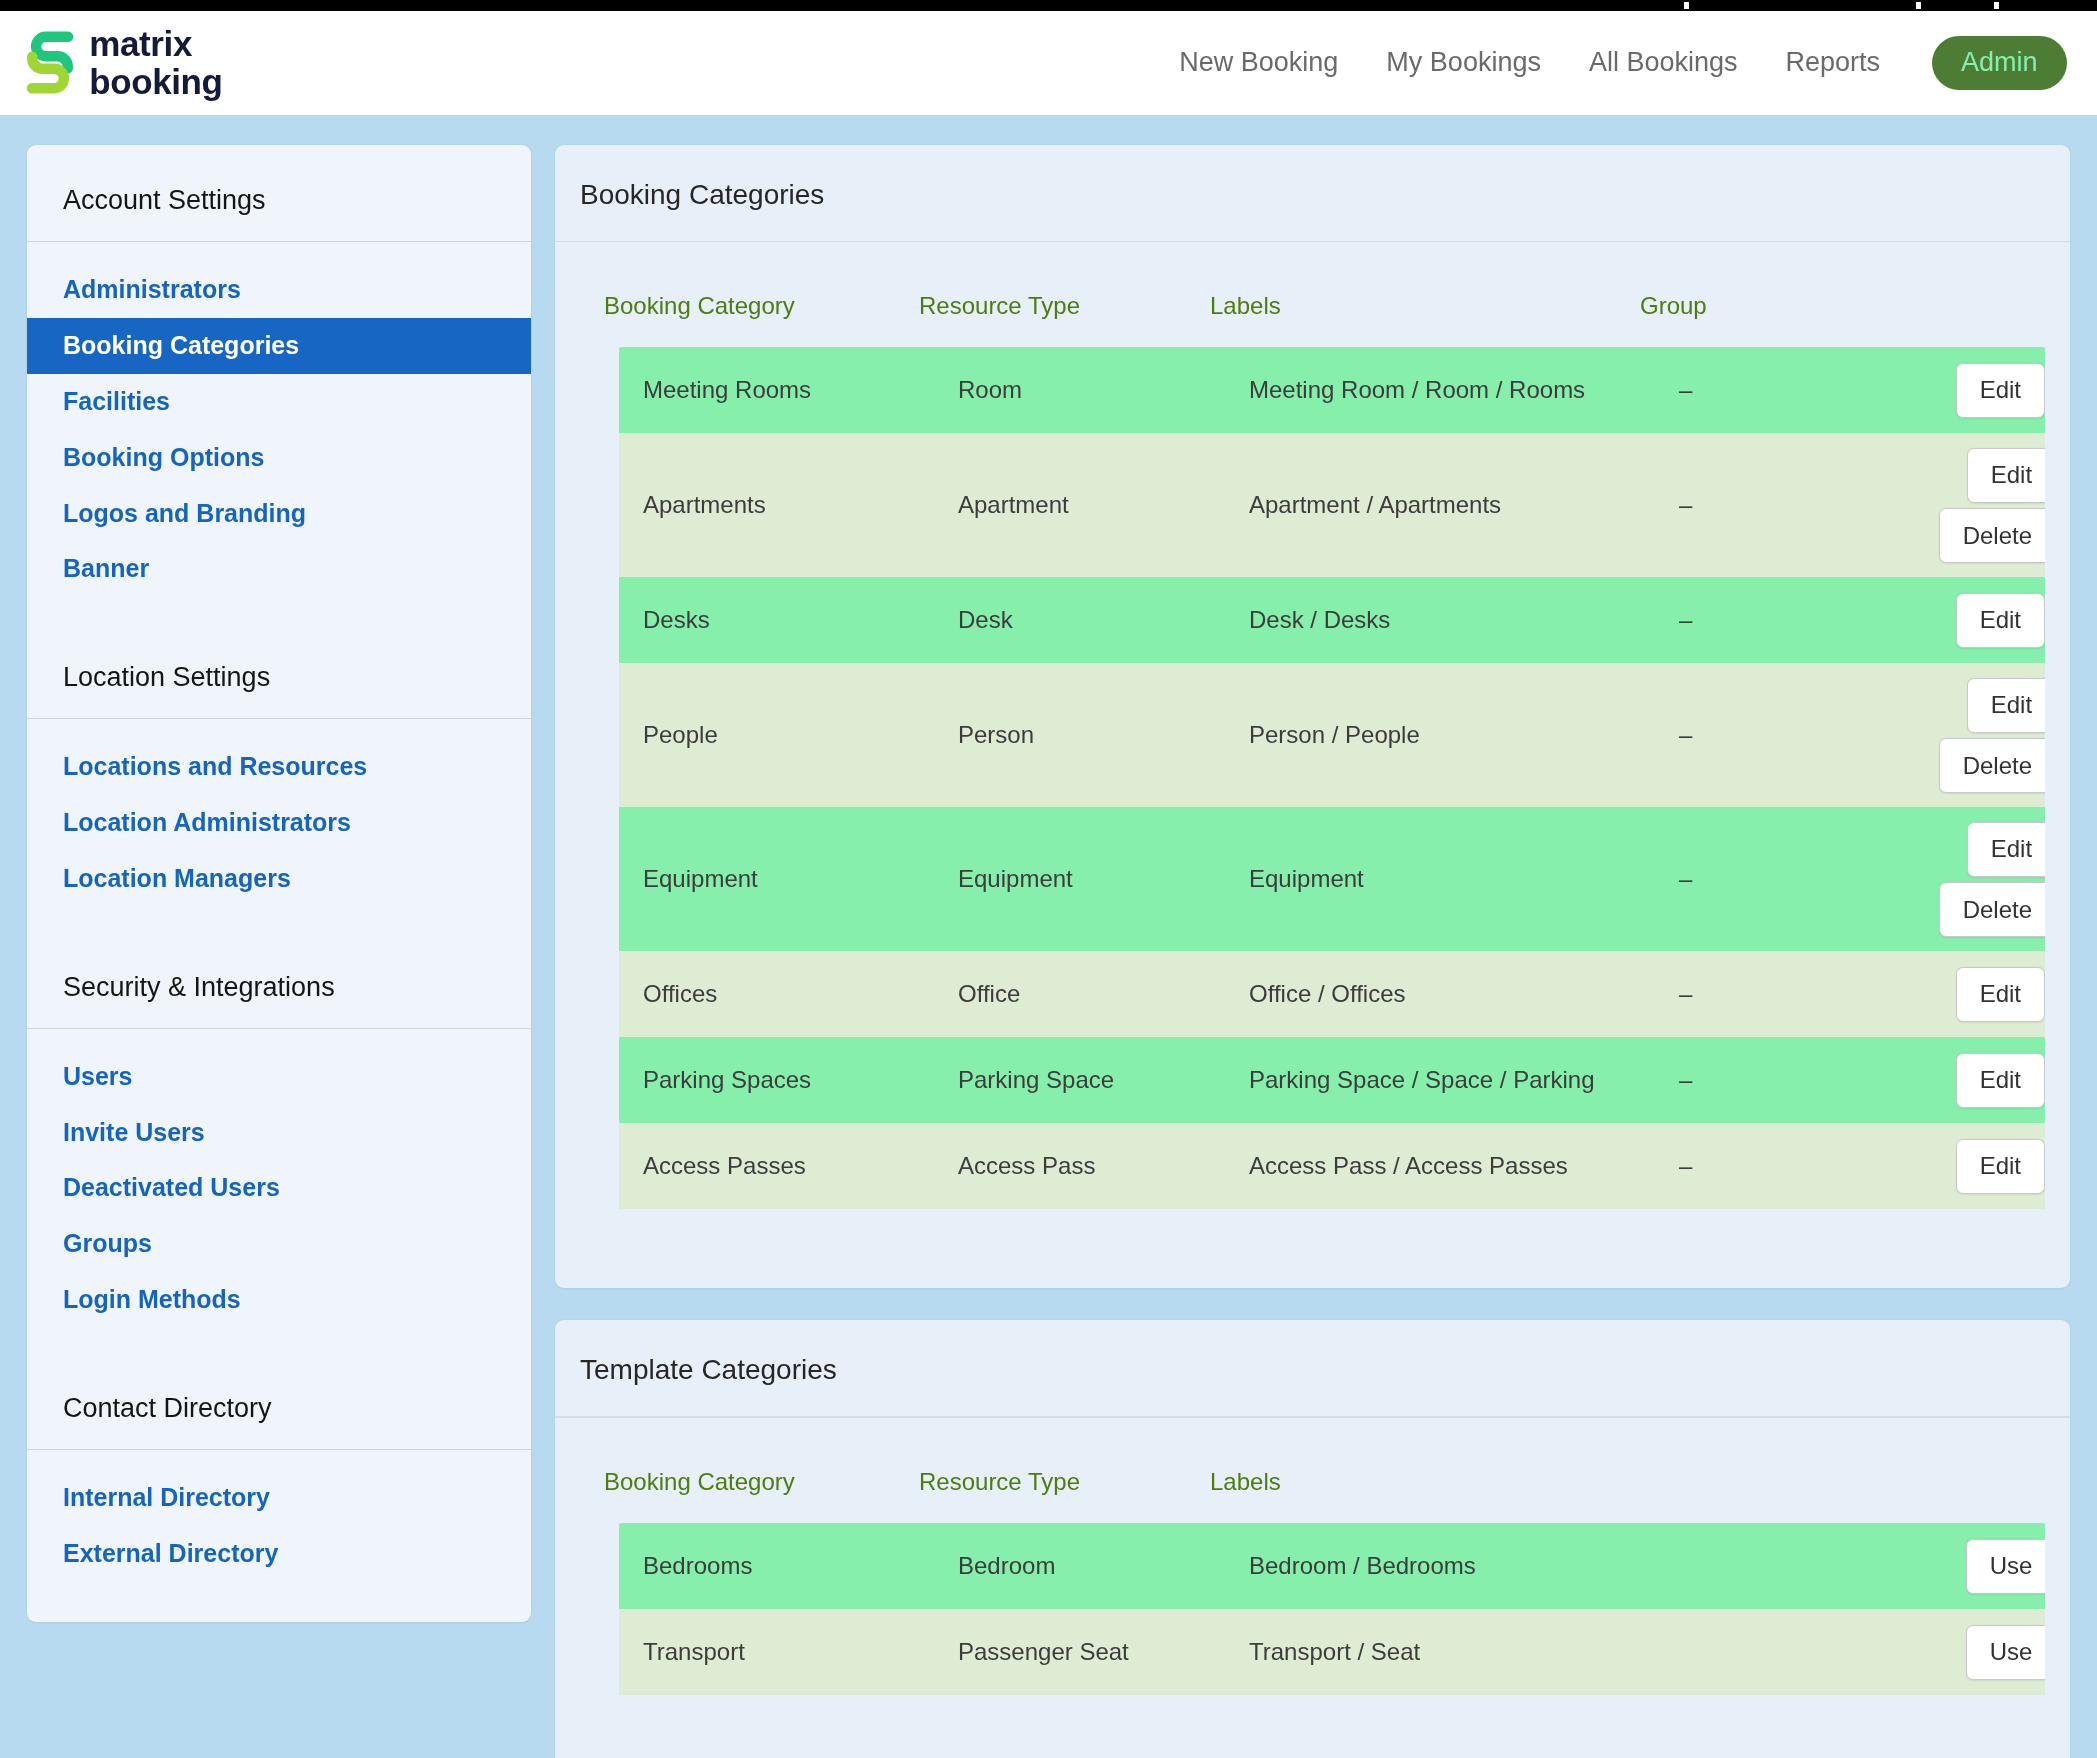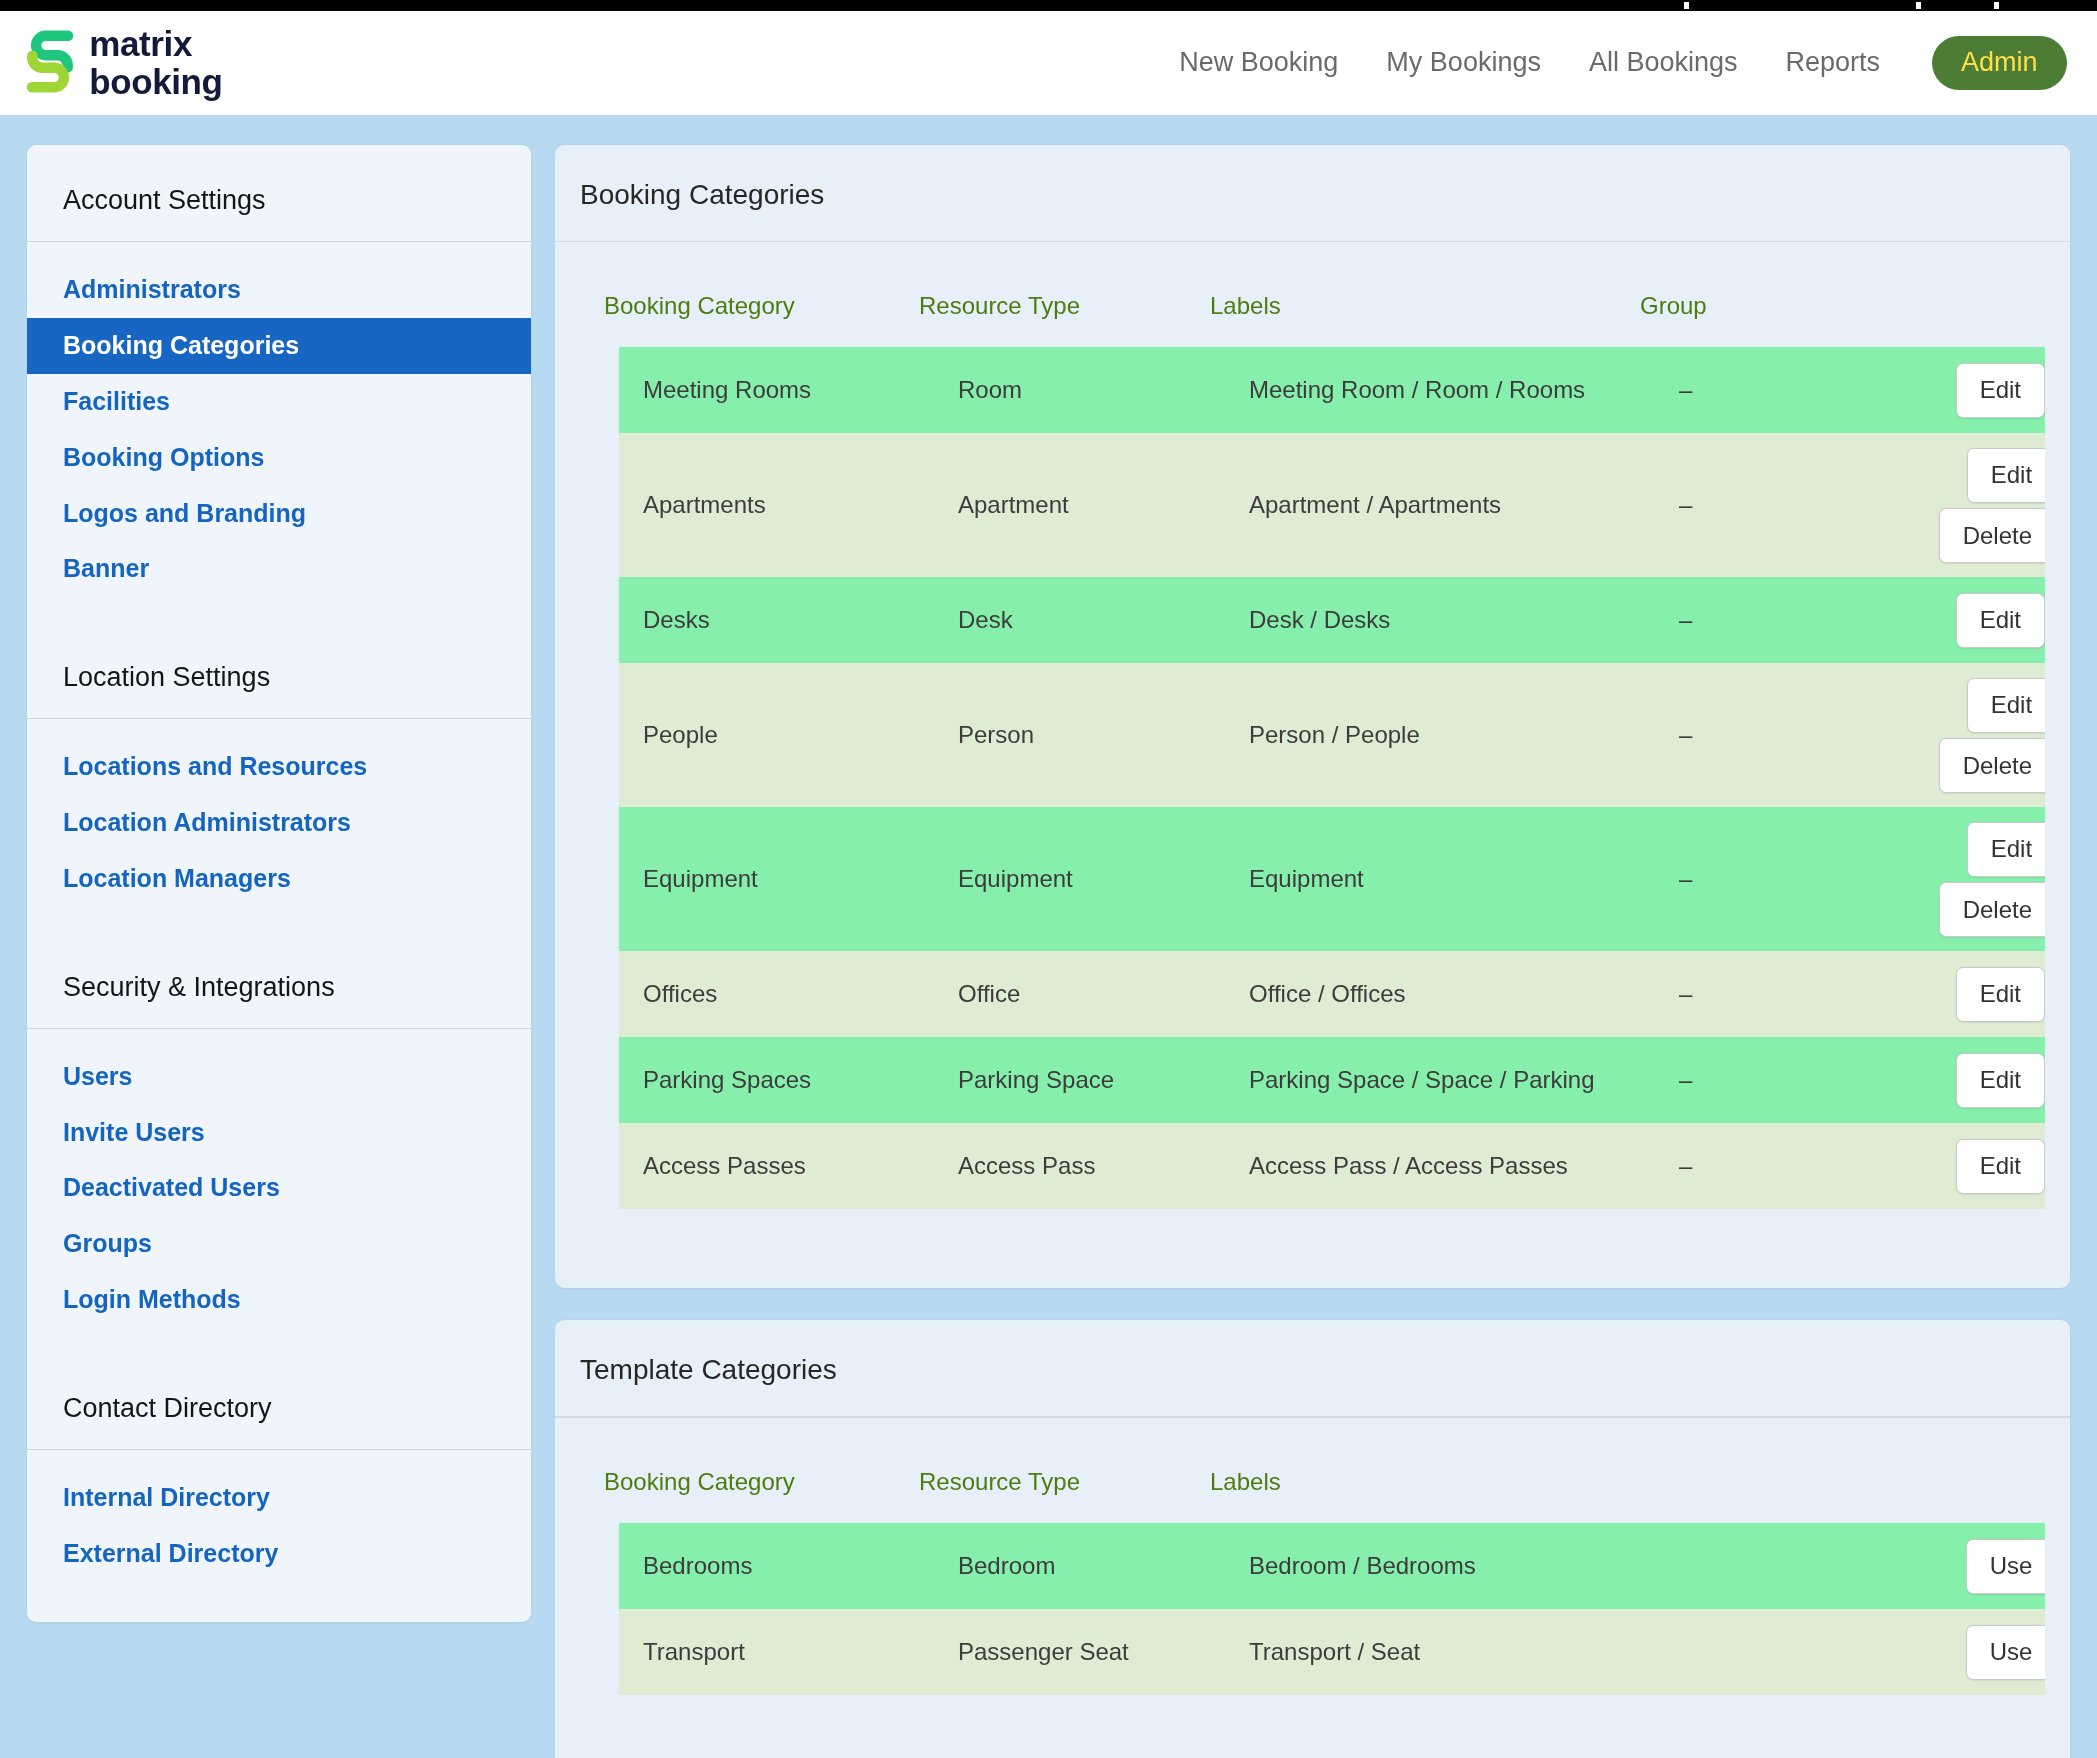--- a/index.html
+++ b/index.html
@@ -23,29 +23,29 @@
     color:var(--text-dark);
   }
   
   .topstrip{position:relative;height:10.7px;background:#000;width:100%;}
   .topstrip .tick{position:absolute;top:1.8px;width:4.5px;height:7.2px;background:#fff;}
   
   .navbar{
     height:104px;background:#fff;display:flex;align-items:center;
     padding:0 25px;
   }
-  .brand{display:flex;align-items:flex-start;gap:14.3px;}
+  .brand{display:flex;align-items:center;gap:14.3px;}
   .brand-text{
     color:var(--logo-navy);font-weight:700;font-size:35px;line-height:38px;
     letter-spacing:-0.4px;
   }
   .nav-right{margin-left:auto;display:flex;align-items:center;gap:52px;margin-right:5.4px;}
   .nav-item{font-size:27px;color:#6a6a6a;cursor:pointer;white-space:nowrap;}
   .admin-pill{
-    background:var(--admin-green);color:#fde047;font-size:27px;
+    background:var(--admin-green);color:#86efac;font-size:27px;
     padding:11.6px 29px;border-radius:30px;cursor:pointer;white-space:nowrap;
   }
   
   .content{display:flex;align-items:flex-start;gap:24px;padding:30px 27px 21.5px 27px;}
   
   .sidebar{
     width:504px;flex:0 0 504px;background:var(--sidebar-bg);
     border-radius:9px;box-shadow:0 0.9px 2.7px rgba(0,0,0,.07);
     padding:7.2px 0 9px 0;overflow:hidden;
   }

